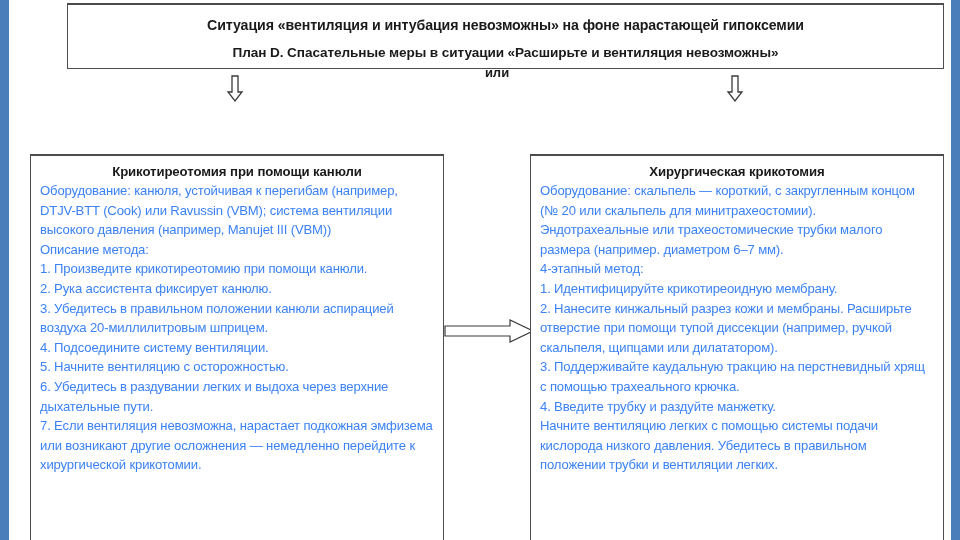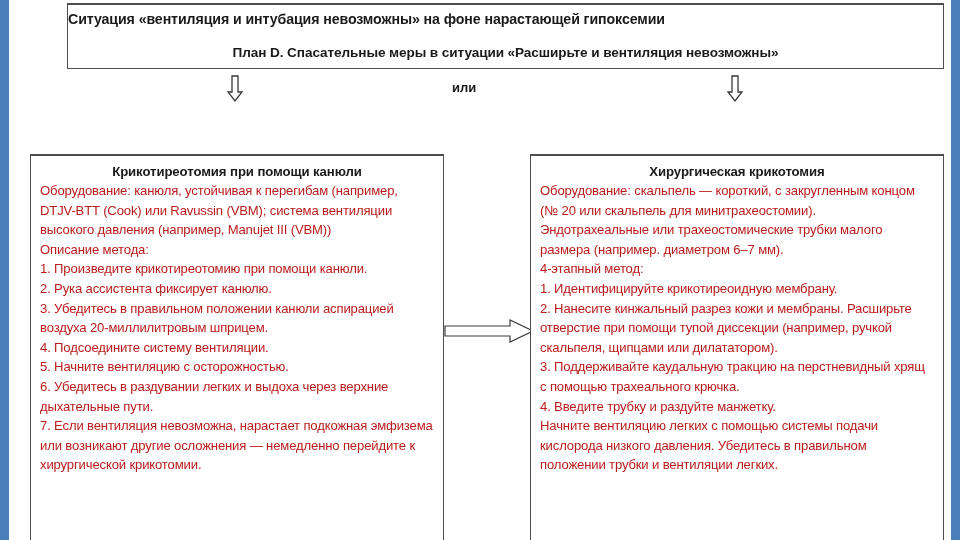--- a/index.html
+++ b/index.html
@@ -53,22 +53,23 @@
     width: 877px;
     height: 66px;
     border: 1px solid #4d4d4d;
     border-top-width: 2px;
     box-sizing: border-box;
     background: #ffffff;
   }
   .header-title {
     position: absolute;
     left: 0;
-    top: 6px;
+    top: 12px;
     width: 100%;
+    text-align: center;
     font-size: 14.2px;
     font-weight: bold;
     letter-spacing: -0.1px;
     color: #1a1a1a;
   }
   .plan-title {
     position: absolute;
     left: 0;
     top: 45px;
     width: 877px;
@@ -83,22 +84,23 @@
   
   .down-arrow {
     position: absolute;
     width: 20px;
     height: 28px;
   }
   .down-arrow svg { display: block; }
   .or-label {
     position: absolute;
     left: 440px;
-    top: 80px;
+    top: 65px;
     width: 90px;
+    text-align: center;
     font-size: 13px;
     font-weight: bold;
     color: #1a1a1a;
   }
 
   
   .proc-box {
     position: absolute;
     border: 1px solid #4d4d4d;
     border-top-width: 2px;
@@ -114,21 +116,21 @@
     text-align: center;
     font-size: 13.2px;
     font-weight: bold;
     margin: 2px 0 2px 0;
     letter-spacing: -0.1px;
   }
   .proc-body {
     font-size: 13.1px;
     line-height: 19.6px;
     letter-spacing: -0.15px;
-    color: #b91c1c;
+    color: #3b82f6;
     white-space: pre-line;
   }
 
   
   .fail-label {
     position: absolute;
     left: 432px;
     top: 272px;
     width: 86px;
     text-align: center;

